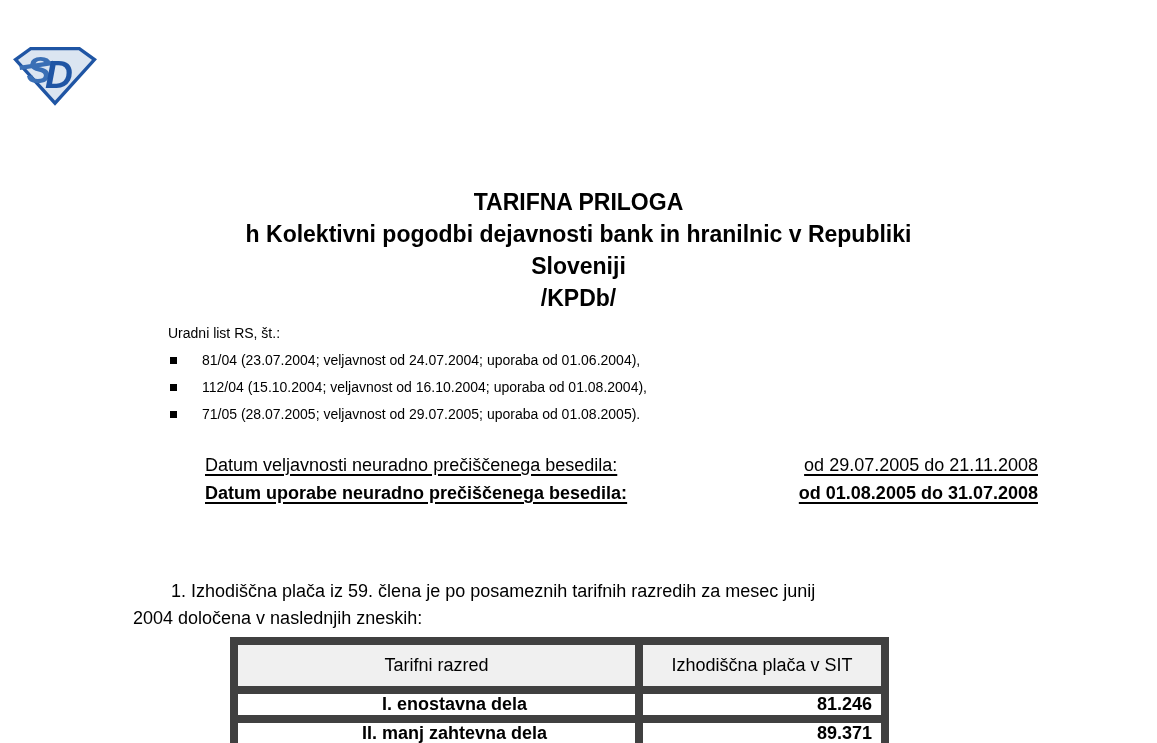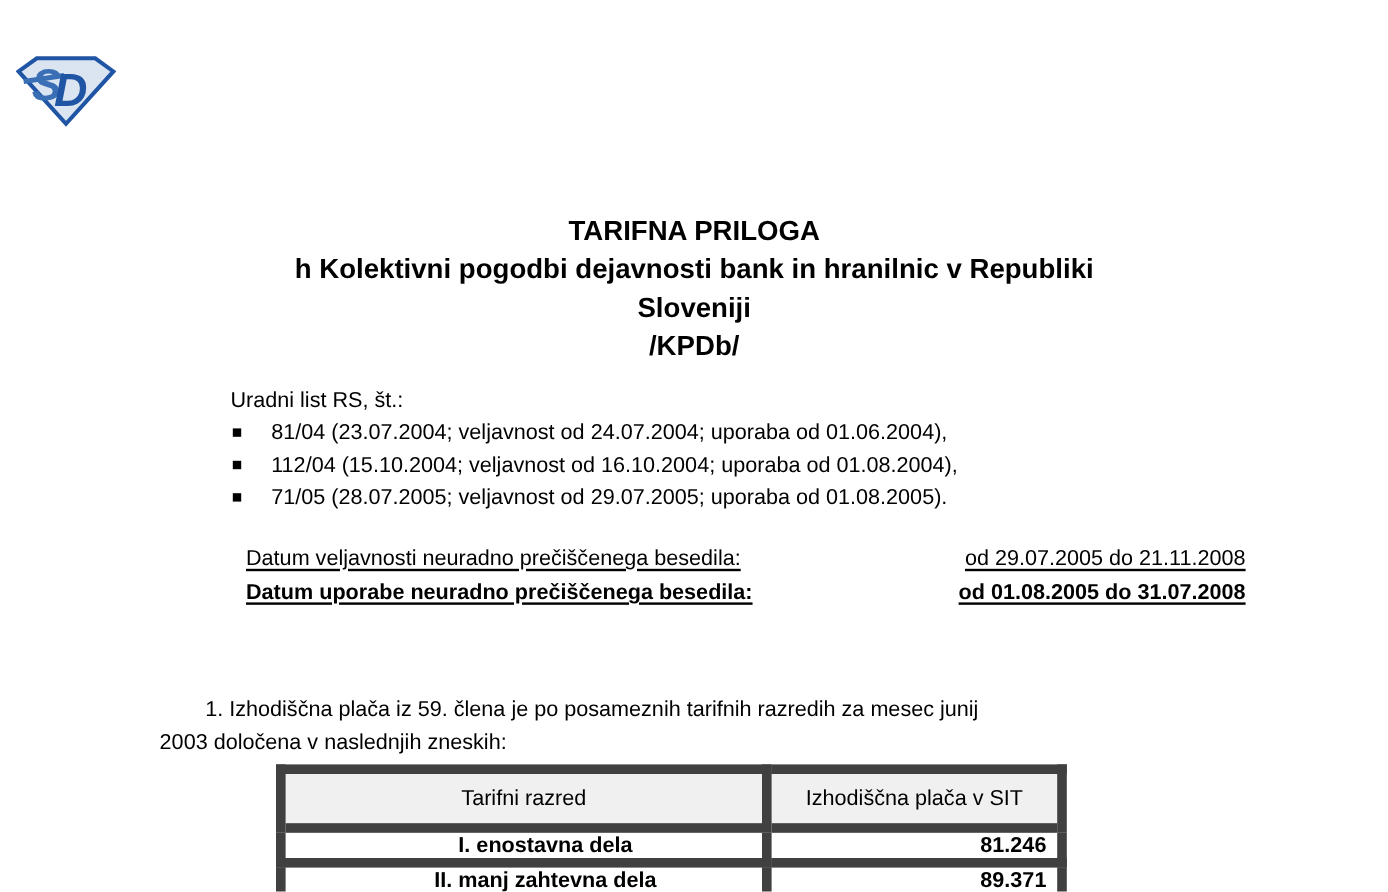--- a/index.html
+++ b/index.html
@@ -5,26 +5,26 @@
   * { margin: 0; padding: 0; box-sizing: border-box; }
   html, body { background: #ffffff; }
   body {
     width: 1157px; height: 743px;
     position: relative; overflow: hidden;
     font-family: "Liberation Sans", "DejaVu Sans", sans-serif;
     color: #000;
   }
   .logo { position: absolute; left: 13px; top: 45px; width: 84px; height: 61px; }
   .doc-title {
-    position: absolute; top: 176px; left: 0; width: 1157px;
+    position: absolute; top: 186px; left: 0; width: 1157px;
     text-align: center; font-size: 23px; font-weight: bold; line-height: 32px;
   }
   .uradni {
-    position: absolute; left: 192px; top: 320px;
-    font-size: 18px; line-height: 27px;
+    position: absolute; left: 168px; top: 320px;
+    font-size: 14px; line-height: 27px;
   }
   .uradni .item { position: relative; padding-left: 34px; }
   .uradni .bullet {
     position: absolute; left: 2px; top: 10px;
     width: 7px; height: 7px; background: #000; display: inline-block;
   }
   .validity {
     position: absolute; left: 183px; top: 451px; width: 833px;
     font-size: 18px; line-height: 28px; margin-left: 22px;
   }
@@ -97,21 +97,21 @@
     <span>od 29.07.2005 do 21.11.2008</span>
   </div>
   <div class="vline bold">
     <span>Datum uporabe neuradno prečiščenega besedila:</span>
     <span>od 01.08.2005 do 31.07.2008</span>
   </div>
 </div>
 
 <div class="para">
   <div class="indent">1. Izhodiščna plača iz 59. člena je po posameznih tarifnih razredih za mesec junij</div>
-  <div>2003 določena v naslednjih zneskih:</div>
+  <div>2004 določena v naslednjih zneskih:</div>
 </div>
 
 <table class="sit-table">
   <thead>
     <tr>
       <th class="col-razred" style="background: rgb(240, 240, 240);">Tarifni razred</th>
       <th class="col-placa" style="background: rgb(240, 240, 240);">Izhodiščna plača v SIT</th>
     </tr>
   </thead>
   <tbody>

